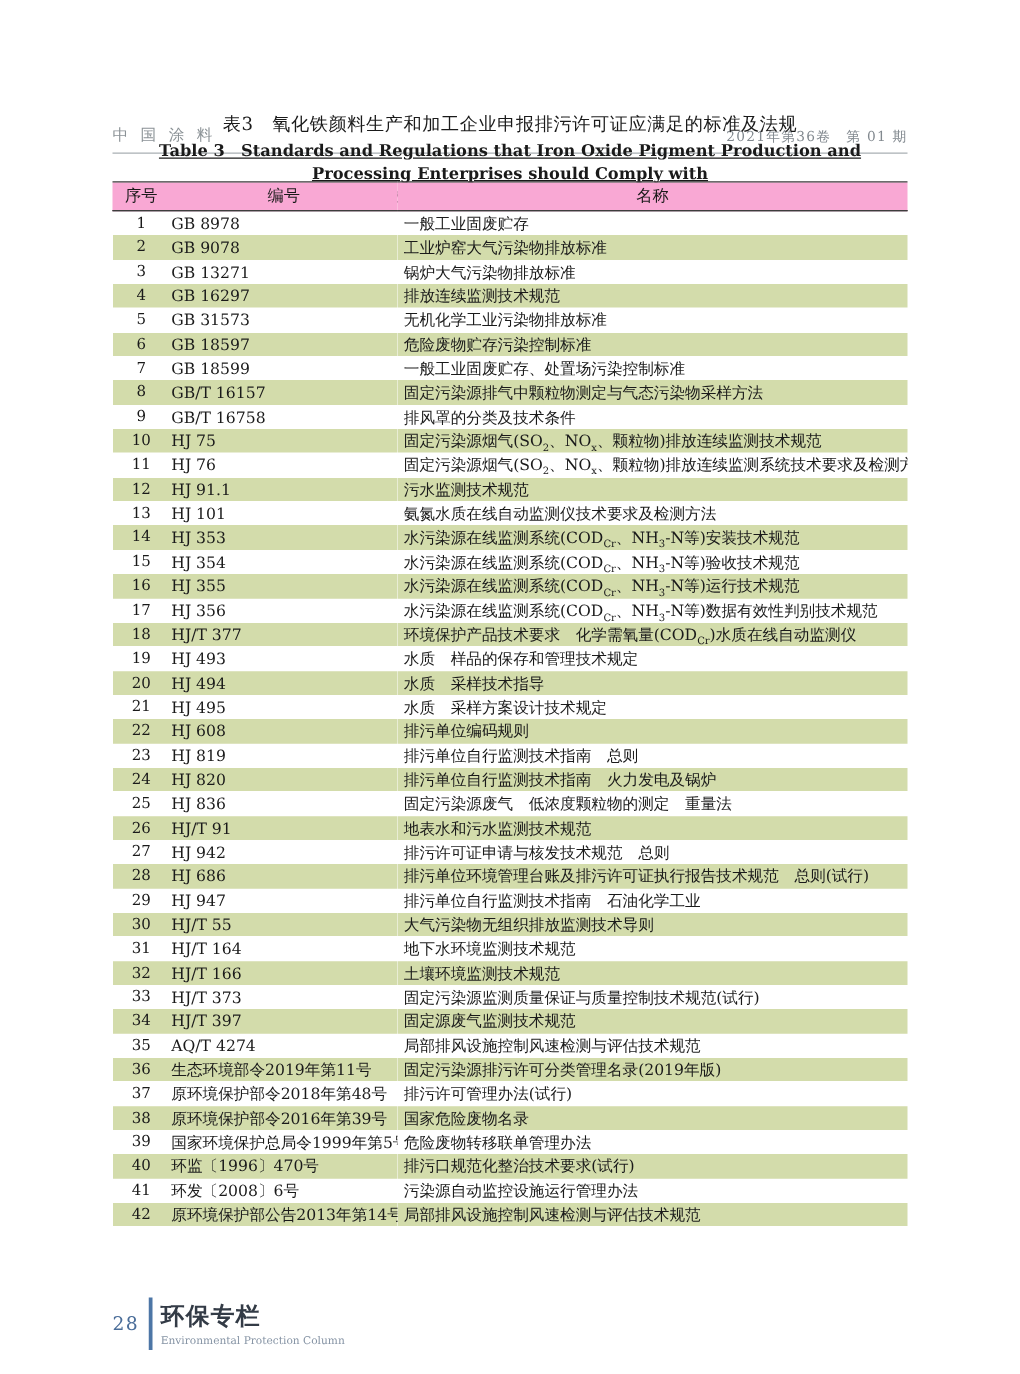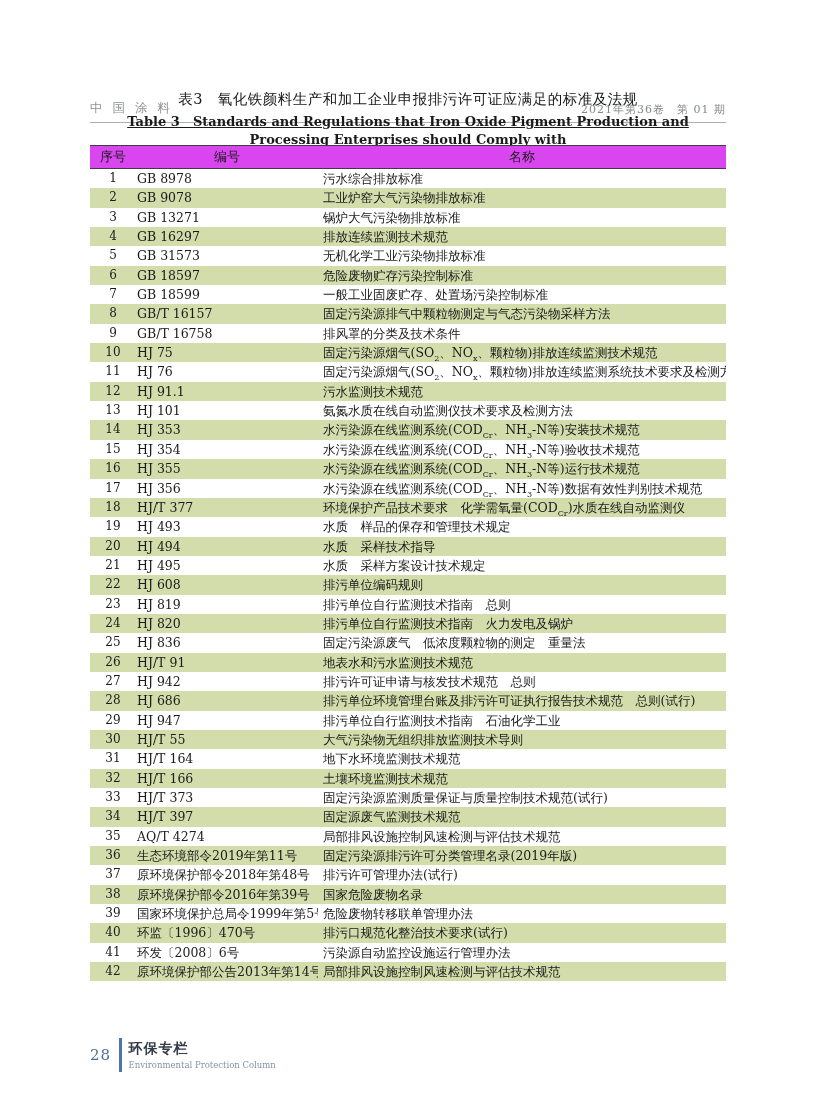--- a/index.html
+++ b/index.html
@@ -35,21 +35,21 @@
   
   .tbl-wrap { position: absolute; left: 90px; top: 145px; width: 636px; }
   table {
     width: 636px; border-collapse: collapse; table-layout: fixed;
     border-top: 1.6px solid #3d3d3d;
   }
   col.c1 { width: 46px; }
   col.c2 { width: 182px; }
   col.c3 { width: 408px; }
   thead th {
-    background: #d946ef;
+    background: #f9a8d4;
     font-weight: normal;
     font-size: 13px;
     height: 23px;
     text-align: center;
     border-bottom: 1px solid #3d3d3d;
   }
   tbody td {
     font-size: 12.5px;
     height: 19.35px;
     line-height: 19.35px;
@@ -68,21 +68,21 @@
     display: flex; align-items: stretch;
   }
   .page-num {
     font-size: 15px; color: #4a6d99;
     align-self: center;
     margin-right: 8px;
     letter-spacing: 1px;
   }
   .foot-bar { width: 2.5px; background: #4d76a6; margin-right: 7px; }
   .foot-col { display: flex; flex-direction: column; justify-content: center; padding: 2px 0; }
-  .column-cn { font-size: 14px; font-weight: bold; color: #333b46; letter-spacing: 1px; }
+  .column-cn { font-size: 19px; font-weight: bold; color: #333b46; letter-spacing: 1px; }
   .column-en { font-size: 8.5px; color: #8593a4; margin-top: 2px; }
 </style>
 </head>
 <body>
 
 <div class="pagehead">
   <span class="journal-name">中 国 涂 料</span>
   <span class="issue-info">2021年第36卷　第 01 期</span>
 </div>
 
@@ -105,21 +105,21 @@
       <tr>
         <th>序号</th>
         <th>编号</th>
         <th>名称</th>
       </tr>
     </thead>
     <tbody>
         <tr>
           <td>1</td>
           <td>GB 8978</td>
-          <td>污水综合排放标准</td>
+          <td>一般工业固废贮存</td>
         </tr>
         <tr>
           <td>2</td>
           <td>GB 9078</td>
           <td>工业炉窑大气污染物排放标准</td>
         </tr>
         <tr>
           <td>3</td>
           <td>GB 13271</td>
           <td>锅炉大气污染物排放标准</td>

